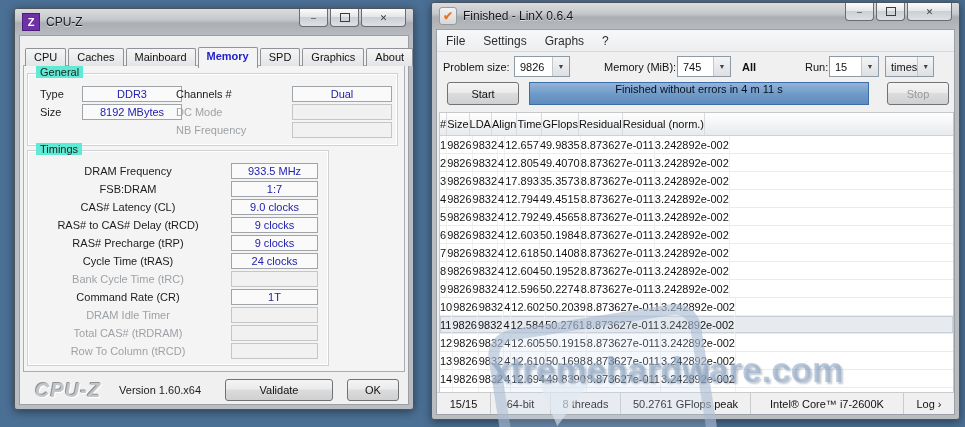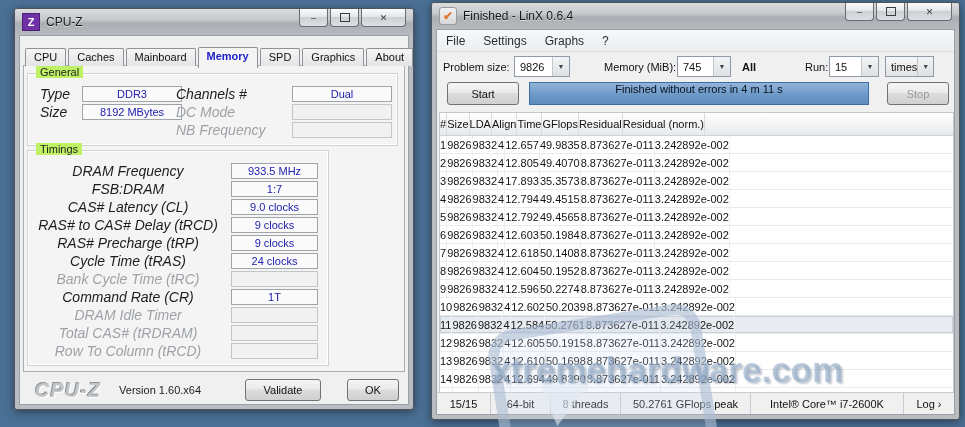--- a/index.html
+++ b/index.html
@@ -17,42 +17,42 @@
   .client{position:absolute;left:4px;right:4px;top:26px;bottom:4px;background:#f0f0f0;border:1px solid #9aa0a6;box-sizing:border-box;}
 
   
   #cpuz{left:14px;top:8px;width:398px;height:400px;}
   .cpuz-icon{width:16px;height:16px;background:#7030a8;border:1px solid #4c1f78;color:#fff;font-weight:bold;font-size:11px;display:flex;align-items:center;justify-content:center;flex:none;}
   .tabstrip{position:absolute;left:5px;top:10px;display:flex;align-items:flex-end;height:20px;z-index:3;}
   .tab{font-size:11px;color:#111;padding:2px 8px 3px;background:linear-gradient(#f5f5f5,#e3e4e6);border:1px solid #8f9397;border-bottom:none;border-radius:2px 2px 0 0;margin-right:2px;white-space:nowrap;}
   .tab.active{background:#f4f4f4;color:#2222cc;font-weight:bold;padding-bottom:6px;margin-bottom:-2px;}
   .tabpage{position:absolute;left:3px;right:3px;top:29px;height:307px;background:#f4f4f4;border:1px solid #a9adb2;box-sizing:border-box;z-index:2;}
   .groupbox{position:absolute;border:1px solid #cfd2d5;box-shadow:inset 0 0 0 1px #ffffff;background:#f4f4f4;}
-  .groupbox .gb-label{position:absolute;top:-8px;left:8px;background:#bef264;padding:0 4px;font-size:11px;color:#222;}
+  .groupbox .gb-label{position:absolute;top:-8px;left:8px;background:#5eead4;padding:0 4px;font-size:11px;color:#222;}
   #gb-general{left:3px;top:7px;right:6px;height:71px;}
   #gb-timings{left:3px;top:84px;width:300px;height:214px;}
   .fieldrow{display:flex;align-items:center;height:16px;margin-bottom:2px;}
-  .flabel{font-size:14px;color:#1c1c1c;white-space:nowrap;font-style:italic;}
+  .flabel{font-size:11px;color:#1c1c1c;white-space:nowrap;}
   .flabel.dis{color:#9ea2a6;}
   .fbox{height:16px;line-height:15px;text-align:center;font-size:11px;color:#2121ae;background:#fafafa;border:1px solid #9fa4a9;box-sizing:border-box;}
   .fbox.dis{background:#f1f1f1;border-color:#c3c6c9;}
   .gen-left{position:absolute;left:12px;top:12px;}
   .gen-left .flabel{width:42px;}
   .gen-left .fbox{width:100px;}
   .gen-right{position:absolute;left:148px;top:12px;width:216px;}
   .gen-right .flabel{flex:1;text-align:left;padding-right:6px;}
   .gen-right .fbox{width:100px;}
   .tim-rows{position:absolute;left:4px;right:10px;top:12px;}
   .tim-rows .flabel{flex:1;text-align:center;padding-right:7px;}
   .tim-rows .fbox{width:87px;}
   .cpuz-footer{position:absolute;left:3px;right:3px;top:340px;height:28px;display:flex;align-items:center;}
   .cpuz-logo{font-size:20px;font-weight:bold;font-style:italic;color:#c3c6c9;text-shadow:-1px -1px 0 #8f9396,1px 1px 0 #ffffff;letter-spacing:1px;margin-left:12px;}
   .cpuz-version{font-size:11px;color:#1c1c1c;margin-left:18px;}
   .pushbtn{height:22px;background:linear-gradient(#f4f4f4,#ebebeb 45%,#dcdcdc 50%,#cfd0d2);border:1px solid #707376;border-radius:3px;font-size:11px;color:#111;display:flex;align-items:center;justify-content:center;box-sizing:border-box;}
-  #btn-validate{position:absolute;right:84px;width:76px;}
+  #btn-validate{position:absolute;right:72px;width:108px;}
   #btn-ok{position:absolute;right:6px;width:52px;}
 
   
   #linx{left:431px;top:2px;width:527px;height:416px;}
   .linx-icon{width:16px;height:16px;background:linear-gradient(#f2f2f2,#d8d8d8);border:1px solid #9a9a9a;border-radius:3px;color:#e0762f;font-weight:bold;font-size:12px;display:flex;align-items:center;justify-content:center;flex:none;}
   .menubar{position:absolute;left:0;right:0;top:0;height:21px;background:linear-gradient(#f7f8f9,#eceef0);border-bottom:1px solid #d8dadc;display:flex;align-items:center;}
   .menuitem{font-size:12px;color:#2a2d30;padding:2px 9px;}
   .linx-controls{position:absolute;left:0;right:0;top:24px;height:26px;}
   .ctl-label{position:absolute;font-size:11px;color:#111;top:7px;white-space:nowrap;}
   .combo{position:absolute;top:2px;height:21px;background:#fff;border:1px solid #8e9aa6;box-sizing:border-box;display:flex;align-items:center;font-size:11px;color:#111;}

